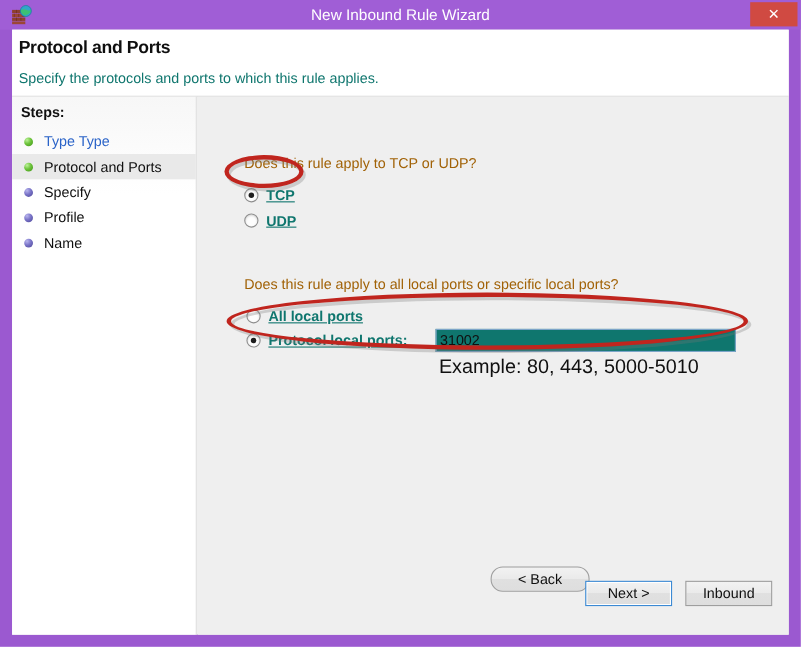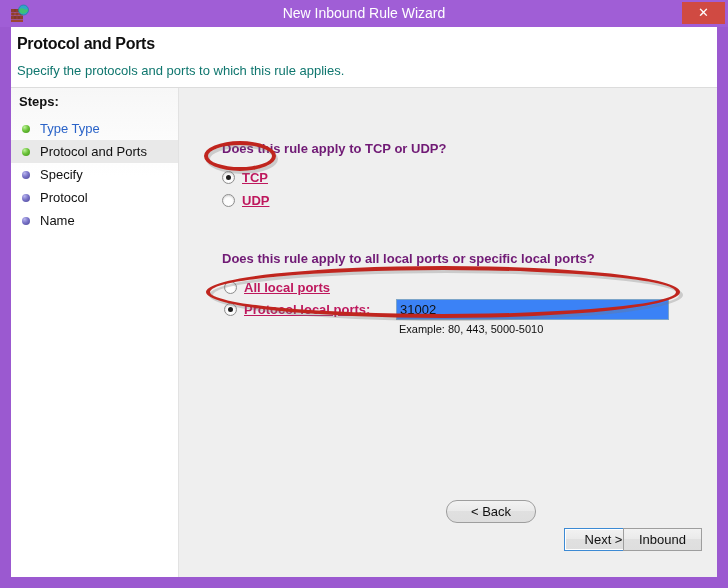--- a/index.html
+++ b/index.html
@@ -148,22 +148,21 @@
     position: absolute;
     left: 169px; top: 61px;
     width: 537px;
     height: 489px;
     background: #efefef;
   }
 
   .q {
     position: absolute;
     font-size: 13px;
-    color: #701a75;
-    font-weight: bold;
+    color: #a16207;
   }
   .radio-row {
     position: absolute;
     height: 20px;
     cursor: pointer;
   }
   .radio {
     position: absolute;
     left: 0; top: 3px;
     width: 13px; height: 13px;
@@ -179,64 +178,63 @@
     left: 3px; top: 3px;
     width: 5px; height: 5px;
     border-radius: 50%;
     background: #1d1d1d;
   }
   .radio-lbl {
     position: absolute;
     left: 20px; top: 0;
     font-size: 13px;
     font-weight: bold;
-    color: #be185d;
+    color: #0f766e;
     white-space: nowrap;
     line-height: 19px;
   }
   .radio-lbl u { text-decoration: underline; }
 
   .port-input {
     position: absolute;
     left: 385px; top: 272px;
     width: 273px;
     height: 21px;
-    background: #3b82f6;
+    background: #0f766e;
     border: 1px solid #7ca5c9;
     font-family: "Liberation Sans", sans-serif;
     font-size: 13px;
     color: #101010;
     padding: 0 3px;
     box-sizing: border-box;
     line-height: 19px;
   }
   .example-txt {
     position: absolute;
     left: 388px; top: 296px;
-    font-size: 11px;
+    font-size: 18px;
     color: #101010;
   }
 
   
   .btn {
     position: absolute;
     height: 23px;
     background: linear-gradient(to bottom, #f2f2f2 0%, #eaeaea 48%, #e0e0e0 50%, #dedede 100%);
     border: 1px solid #9e9e9e;
     font-size: 13px;
     color: #101010;
     text-align: center;
     line-height: 21px;
     box-sizing: border-box;
     cursor: pointer;
   }
   .btn.focus {
     border: 1px solid #3c8ad4;
     box-shadow: inset 0 0 0 1px #ffffff;
-    margin-left: 32px;
   }
 
   
   .ann {
     position: absolute;
     border: 4px solid #c0251e;
     border-radius: 50%;
     box-sizing: border-box;
     pointer-events: none;
   }
@@ -295,21 +293,21 @@
         <div class="step sel">
           <span class="bullet done"></span>
           <span class="lbl">Protocol and Ports</span>
         </div>
         <div class="step">
           <span class="bullet todo"></span>
           <span class="lbl">Specify</span>
         </div>
         <div class="step">
           <span class="bullet todo"></span>
-          <span class="lbl">Protocol</span>
+          <span class="lbl">Profile</span>
         </div>
         <div class="step">
           <span class="bullet todo"></span>
           <span class="lbl">Name</span>
         </div>
       </div>
     </div>
 
     <div class="main">
 
@@ -336,21 +334,21 @@
         <span class="radio on"></span>
         <span class="radio-lbl"><u>Protocol local ports:</u></span>
       </div>
 
     </div>
 
     <input class="port-input" type="text" value="31002" style="">
 
     <div class="example-txt">Example: 80, 443, 5000-5010</div>
 
-    <div class="btn" style="left:435px; top:473px; width:90px;border-radius:11px;"><span>&lt; Back</span></div>
+    <div class="btn" style="left:435px; top:488px; width:90px;border-radius:11px;"><span>&lt; Back</span></div>
     <div class="btn focus" style="left:521px; top:501px; width:79px;"><span>Next &gt;</span></div>
     <div class="btn" style="left:612px; top:501px; width:79px;"><span>Inbound</span></div>
 
   </div>
 
   <div class="ann-shadow" style="left:206px; top:144px; width:72px; height:30px;"></div>
   <div class="ann" style="left:204px; top:141px; width:72px; height:30px;"></div>
 
   <div class="ann-shadow" style="left:209px; top:269px; width:474px; height:52px;"></div>
   <div class="ann" style="left:206px; top:266px; width:474px; height:52px;"></div>

